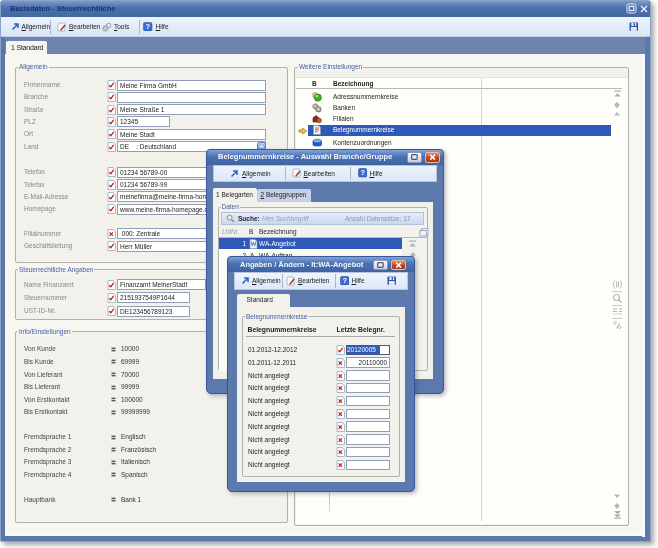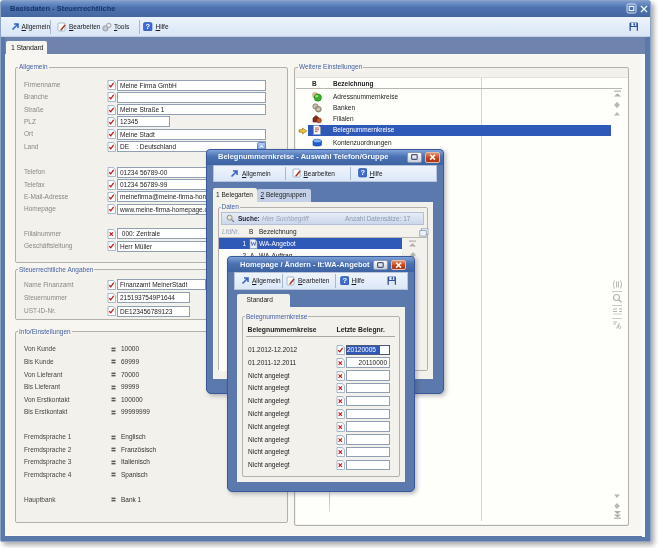--- a/index.html
+++ b/index.html
@@ -312,21 +312,21 @@
     <path d="M1 7 H10" stroke="#c4c4be" stroke-width="0.8"></path>
   </svg>
 <div class="ab" style="left:611.5px;top:317.5px;width:10px;height:1px;background:#cccac4;"></div>
 <svg class="ab" style="left:611.5px;top:319.5px;" width="11" height="10">
     <path d="M1.5 2 H5 M1.5 4 H4" stroke="#b4b4b0" stroke-width="1.1"></path>
     <path d="M7.5 3 L4.5 8.5" stroke="#b4b4b0" stroke-width="1"></path>
     <circle cx="7.6" cy="7.2" r="1.3" fill="none" stroke="#b4b4b0" stroke-width="0.9"></circle>
   </svg>
 <div class="ab" style="left:205.5px;top:148.5px;width:238.5px;height:245px;background:#5b79ac;border:1px solid #39589a;border-radius:4px 4px 5px 5px;box-shadow:2px 2px 4px rgba(60,60,80,0.35);"></div>
 <div class="ab" style="left:206.5px;top:149.5px;width:236.5px;height:15px;background:linear-gradient(#7fa2d8,#4a71b2 45%,#3f63a2);border-radius:3.5px 3.5px 0 0;"></div>
-<div class="ab" style="left:218px;top:152px;font-size:7.5px;line-height:10px;font-weight:bold;color:#f4f8fe;white-space:nowrap;">Belegnummernkreise - Auswahl Telefon/Gruppe</div>
+<div class="ab" style="left:218px;top:152px;font-size:7.5px;line-height:10px;font-weight:bold;color:#f4f8fe;white-space:nowrap;">Belegnummernkreise - Auswahl Branche/Gruppe</div>
 <div class="ab" style="left:407px;top:152px;width:15px;height:10.5px;background:linear-gradient(#fbfcfe,#c9cfdd);border:1px solid #8a97b2;border-radius:2px;"></div>
 <svg class="ab" style="left:407px;top:152px;" width="15" height="10.5">
     <rect x="4.6" y="2.6" width="5.6" height="4.8" rx="0.8" fill="none" stroke="#4a5878" stroke-width="1.2"></rect>
   </svg>
 <div class="ab" style="left:424.5px;top:152px;width:15.5px;height:10.5px;background:linear-gradient(#e8906a,#c64418 55%,#ac3512);border:1px solid #e2bca8;border-radius:2px;"></div>
 <svg class="ab" style="left:424.5px;top:152px;" width="15.5" height="10.5">
     <path d="M5.2 2.8 L10 7.6 M10 2.8 L5.2 7.6" stroke="#fff" stroke-width="1.5"></path>
   </svg>
 <div class="ab" style="left:212.5px;top:164.5px;width:224.5px;height:17.5px;background:linear-gradient(#eef4fc,#dce8f8);border:1px solid #b7c4da;"></div>
 <svg class="ab" style="left:230px;top:168.5px;" width="9" height="9">
@@ -381,21 +381,21 @@
 <div class="ab" style="left:402.5px;top:237.5px;width:24px;height:132px;background:#f2f1ec;"></div>
 <svg class="ab" style="left:408px;top:239.5px;" width="9" height="8">
     <rect x="1" y="0.5" width="7" height="1.2" fill="#b0b0a8"></rect>
     <path d="M1 6.5 L4.5 3.2 L8 6.5 Z" fill="#b0b0a8"></path>
   </svg>
 <svg class="ab" style="left:409px;top:250.5px;" width="8" height="8">
     <path d="M4 1 L6.8 4 L4 7 L1.2 4 Z" fill="#b8b8b0"></path>
   </svg>
 <div class="ab" style="left:226.5px;top:256px;width:188px;height:236px;background:#5b79ac;border:1px solid #39589a;border-radius:4px 4px 5px 5px;box-shadow:2px 2px 4px rgba(60,60,80,0.35);"></div>
 <div class="ab" style="left:227.5px;top:257px;width:186px;height:15px;background:linear-gradient(#7fa2d8,#4a71b2 45%,#3f63a2);border-radius:3.5px 3.5px 0 0;"></div>
-<div class="ab" style="left:240px;top:259.5px;font-size:7.5px;line-height:10px;font-weight:bold;color:#f4f8fe;white-space:nowrap;">Homepage / Ändern - It:WA-Angebot</div>
+<div class="ab" style="left:240px;top:259.5px;font-size:7.5px;line-height:10px;font-weight:bold;color:#f4f8fe;white-space:nowrap;">Angaben / Ändern - It:WA-Angebot</div>
 <div class="ab" style="left:373px;top:259.5px;width:15px;height:10.5px;background:linear-gradient(#fbfcfe,#c9cfdd);border:1px solid #8a97b2;border-radius:2px;"></div>
 <svg class="ab" style="left:373px;top:259.5px;" width="15" height="10.5">
     <rect x="4.6" y="2.6" width="5.6" height="4.8" rx="0.8" fill="none" stroke="#4a5878" stroke-width="1.2"></rect>
   </svg>
 <div class="ab" style="left:390.5px;top:259.5px;width:15.5px;height:10.5px;background:linear-gradient(#e8906a,#c64418 55%,#ac3512);border:1px solid #e2bca8;border-radius:2px;"></div>
 <svg class="ab" style="left:390.5px;top:259.5px;" width="15.5" height="10.5">
     <path d="M5.2 2.8 L10 7.6 M10 2.8 L5.2 7.6" stroke="#fff" stroke-width="1.5"></path>
   </svg>
 <div class="ab" style="left:233.5px;top:272px;width:174px;height:17.5px;background:linear-gradient(#eef4fc,#dce8f8);border:1px solid #b7c4da;"></div>
 <svg class="ab" style="left:241px;top:276px;" width="9" height="9">

